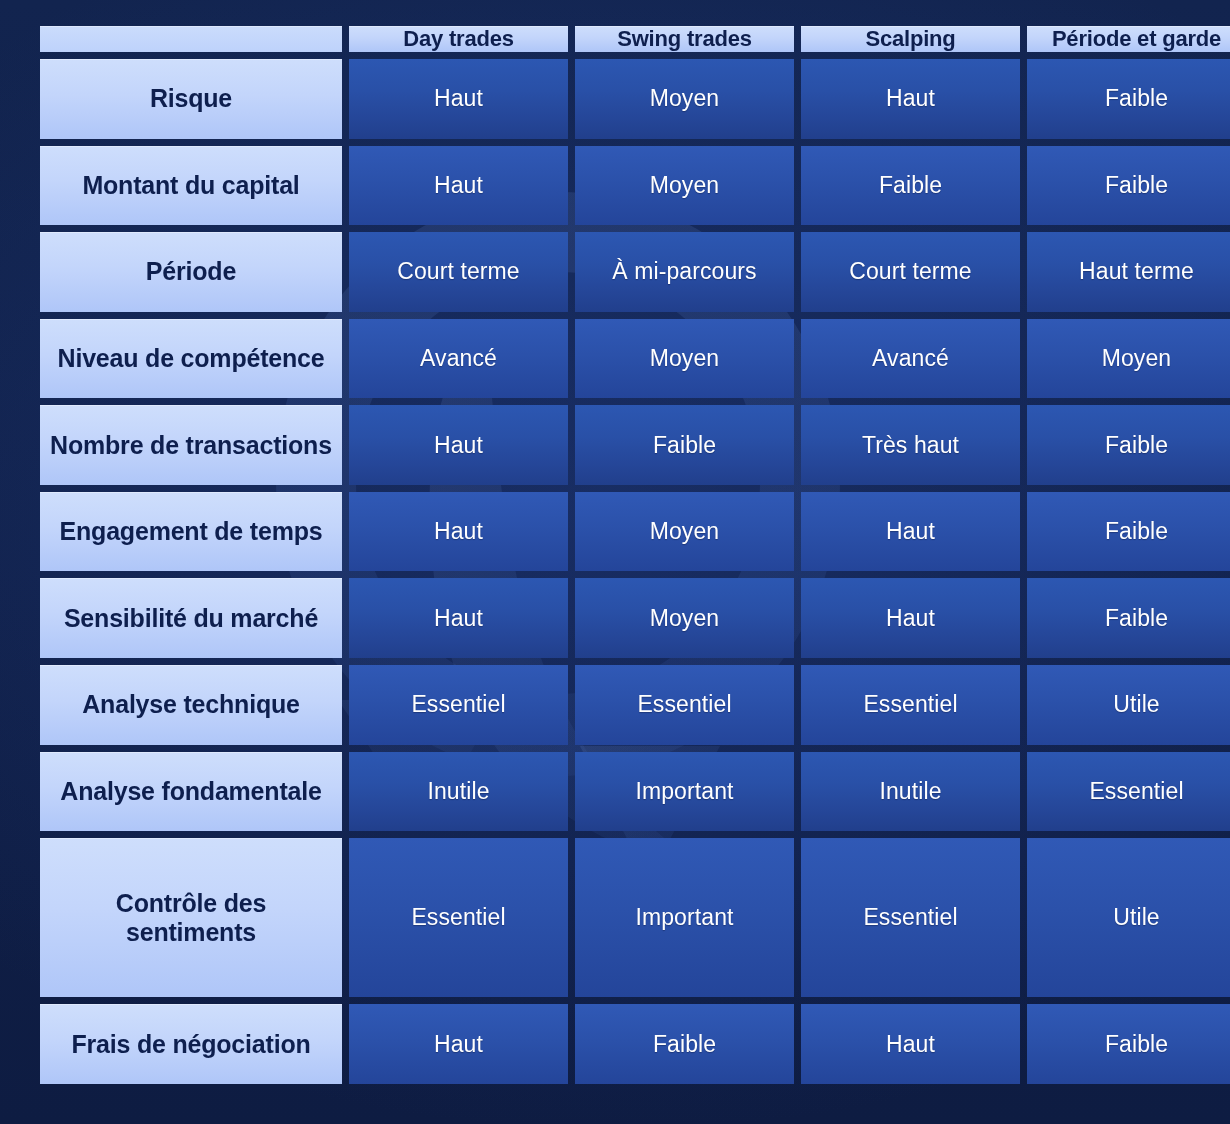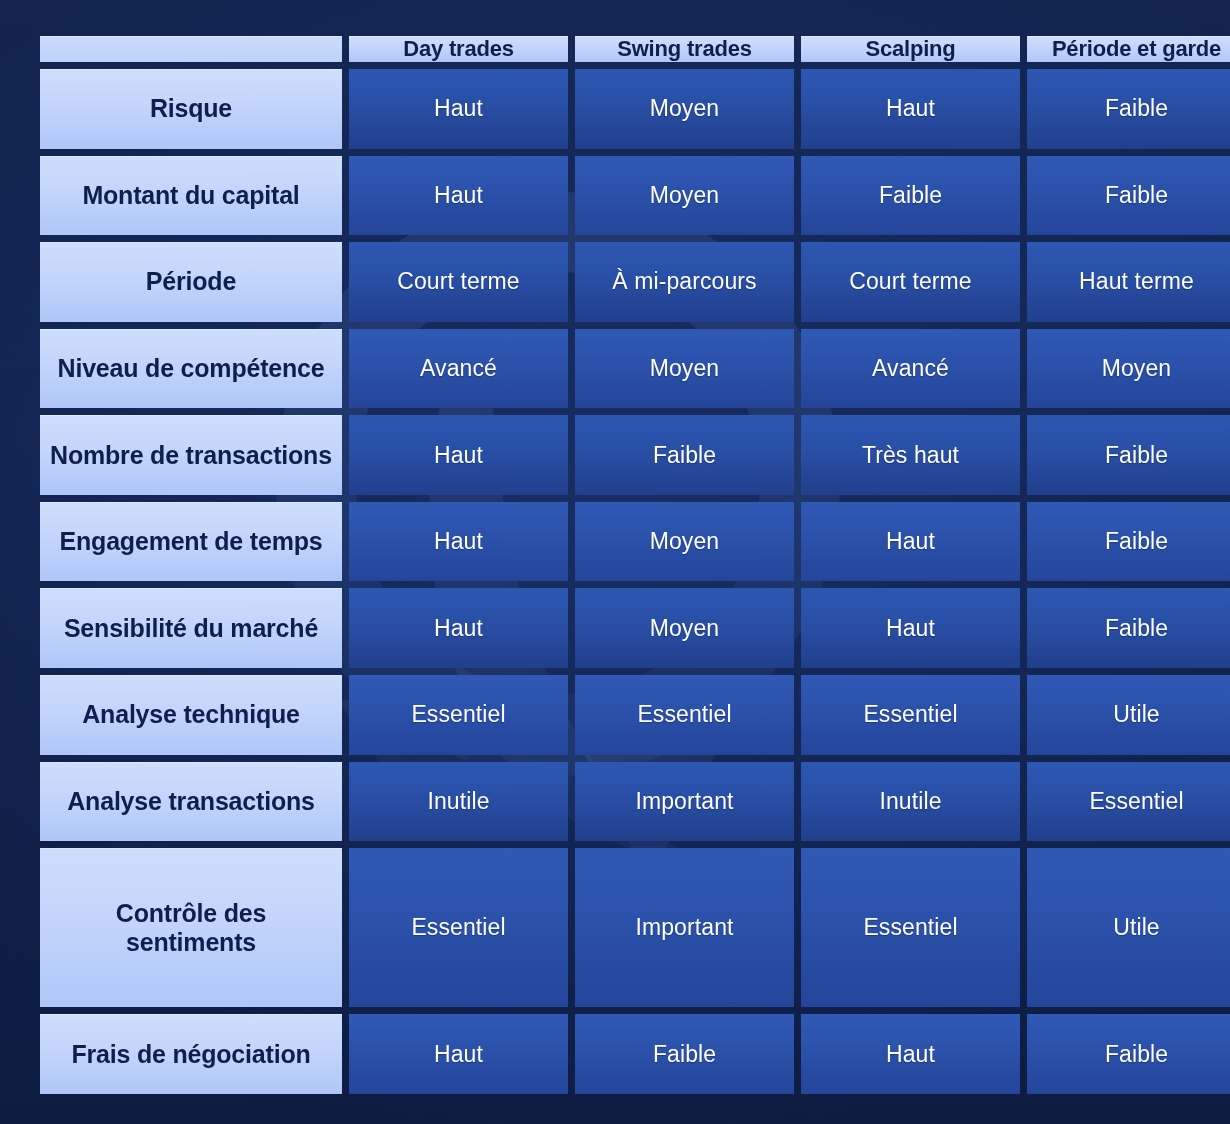--- a/index.html
+++ b/index.html
@@ -22,21 +22,21 @@
   #watermark{
     position:absolute;
     left:250px;top:180px;
     width:620px;height:740px;
     z-index:1;
     opacity:.95;
     pointer-events:none;
   }
   #table-wrap{
     position:absolute;
-    left:24px;top:36px;
+    left:24px;top:26px;
     width:1178px;height:1072px;
     z-index:2;
     padding-left:16px;
   }
   table.cmp{
     width:100%;height:100%;
     border-collapse:separate;
     border-spacing:7px 7px;
     margin:-7px;
     table-layout:fixed;
@@ -177,21 +177,21 @@
         <td class="dark">Faible</td>
       </tr>
       <tr class="alt">
         <td class="lite">Analyse technique</td>
         <td class="dark">Essentiel</td>
         <td class="dark">Essentiel</td>
         <td class="dark">Essentiel</td>
         <td class="dark">Utile</td>
       </tr>
       <tr>
-        <td class="lite">Analyse transactions</td>
+        <td class="lite">Analyse fondamentale</td>
         <td class="dark">Inutile</td>
         <td class="dark">Important</td>
         <td class="dark">Inutile</td>
         <td class="dark">Essentiel</td>
       </tr>
       <tr class="alt">
         <td class="lite">Contrôle des sentiments</td>
         <td class="dark">Essentiel</td>
         <td class="dark">Important</td>
         <td class="dark">Essentiel</td>

